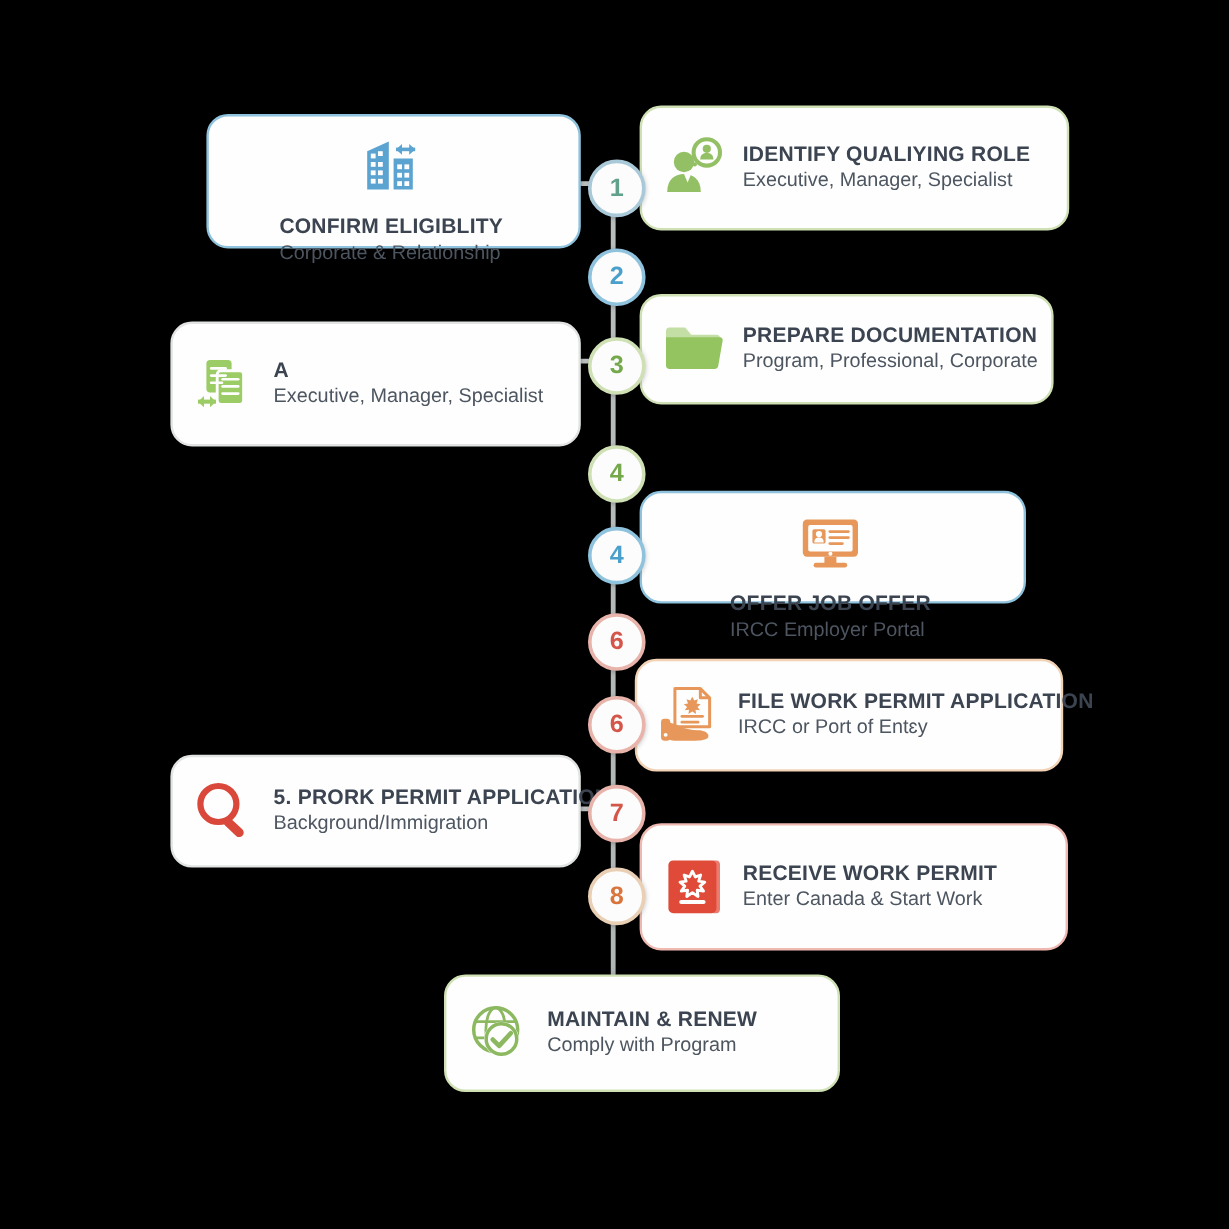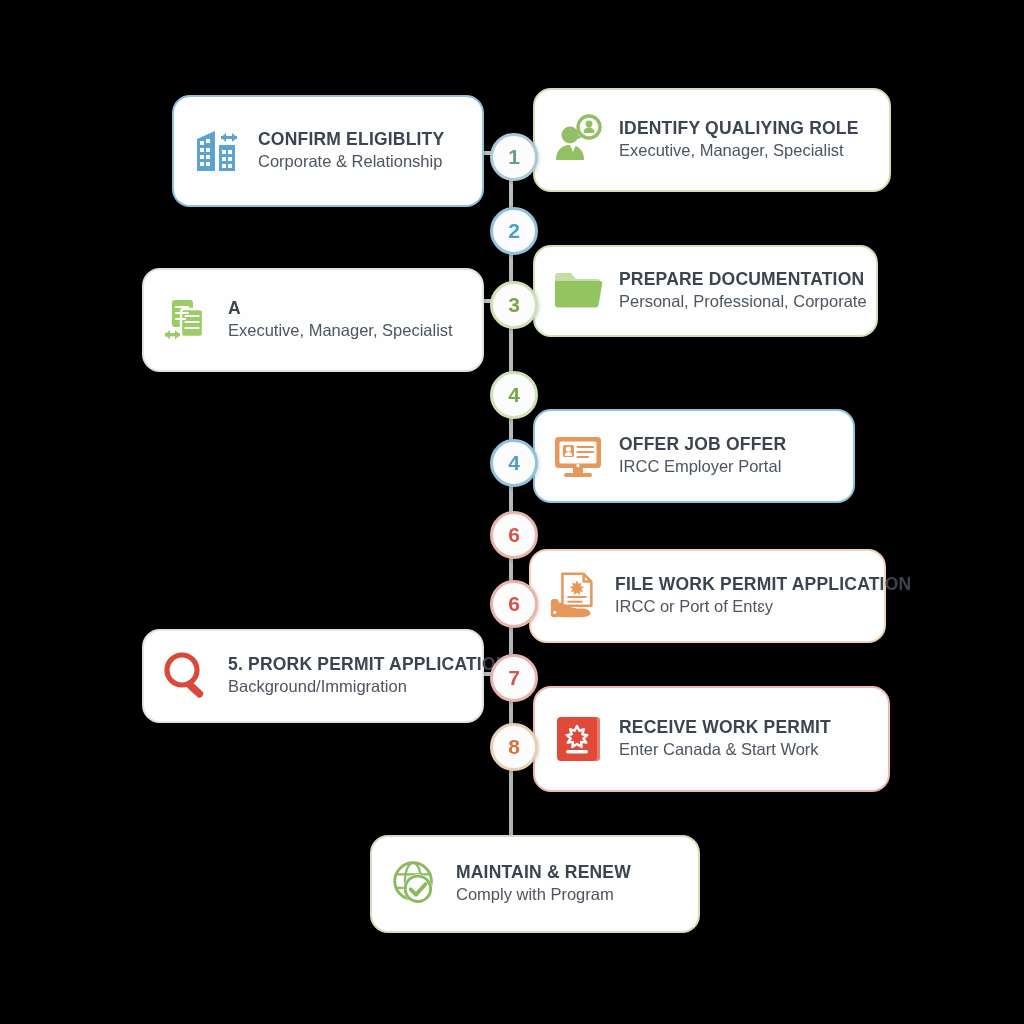--- a/index.html
+++ b/index.html
@@ -44,21 +44,21 @@
     font-weight:bold;font-size:17.5px;color:#3b4450;letter-spacing:.2px;
     line-height:1.12;white-space:nowrap;
   }
   .card .sub{
     font-size:16.5px;color:#4d5560;line-height:1.2;margin-top:3px;white-space:nowrap;
   }
   .ico{width:54px;height:54px;flex:0 0 54px;display:flex;align-items:center;justify-content:center;}
   .ico svg{display:block;}
 
   
-  .b-blue  {border:2px solid #8fc2dd;}
+  .b-blue  {border:2px solid #8fc2dd;flex-direction:column;}
   .b-green {border:2px solid #cfe0b4;}
   .b-grey  {border:2px solid #e2e4e4;}
   .b-orange{border:2px solid #f2d3b6;}
   .b-red   {border:2px solid #efb9b2;}
 
   .n-blue  {border:3px solid #8fc2dd;color:#4b9fcb;}
   .n-teal  {border:3px solid #a9c9d8;color:#61a08c;}
   .n-green {border:3px solid #cfe0b4;color:#74a84a;}
   .n-red   {border:3px solid #e8b3aa;color:#d4564a;}
   .n-orange{border:3px solid #e9cfb4;color:#d9743c;}
@@ -187,21 +187,21 @@
       </div>
       <div class="card b-green" style="left: 533px; top: 245px; width: 345px; height: 92px; justify-content: center;">
         <div class="ico">
       <svg width="54" height="54" viewBox="0 0 54 54" fill="none">
         <path d="M4 12 C4 10 5 9 7 9 H20 L25 15 H46 C48 15 49 16 49 18 V21 H4 Z" fill="#93c45f" opacity=".55"></path>
         <path d="M4 17 H49 C50.5 17 51.5 18.4 51.2 19.8 L47.5 41 C47.2 42.7 46 43.5 44.5 43.5 H7 C5.2 43.5 4 42.2 4 40.5 Z" fill="#93c45f"></path>
       </svg>
         </div>
         <div class="txt">
           <div class="ttl">PREPARE DOCUMENTATION</div>
-          <div class="sub">Personal, Professional, Corporate</div>
+          <div class="sub">Program, Professional, Corporate</div>
         </div>
       </div>
       <div class="card b-blue" style="left: 533px; top: 409px; width: 322px; height: 94px;">
         <div class="ico">
       <svg width="54" height="54" viewBox="0 0 54 54" fill="none">
         <rect x="4" y="8" width="46" height="31" rx="3.5" fill="#e8975a"></rect>
         <rect x="8.5" y="12.5" width="37" height="22" rx="1.6" fill="#fdfefd"></rect>
         <rect x="12" y="16" width="11" height="12" rx="1.6" fill="#e8975a"></rect>
         <circle cx="17.5" cy="20" r="2.6" fill="#fdfefd"></circle>
         <path d="M13.6 27 C13.6 24 15.4 23 17.5 23 C19.6 23 21.4 24 21.4 27 Z" fill="#fdfefd"></path>
@@ -260,21 +260,21 @@
         <path d="M43 5 H46 C48 5 49 6.4 49 8.5 V45.5 C49 47.6 48 49 46 49 H43 Z" fill="#e04a38" opacity=".72"></path>
         <path d="M26 14 l2.4 4.8 4.5-1.6 -1.7 5.1 5.1 .8 -4 3.4 3 4.1 -5.3-.7 .7 5.2 -4.7-3.2 -4.7 3.2 .7-5.2 -5.3 .7 3-4.1 -4-3.4 5.1-.8 -1.7-5.1 4.5 1.6 Z" fill="none" stroke="#fdfefd" stroke-width="2.4" stroke-linejoin="round"></path>
         <rect x="15" y="38" width="22" height="3.4" rx="1.7" fill="#fdfefd"></rect>
       </svg>
         </div>
         <div class="txt">
           <div class="ttl">RECEIVE WORK PERMIT</div>
           <div class="sub">Enter Canada &amp; Start Work</div>
         </div>
       </div>
-      <div class="card b-green" style="left: 370px; top: 835px; width: 330px; height: 98px;">
+      <div class="card b-green" style="left: 370px; top: 812px; width: 330px; height: 98px;">
         <div class="ico">
       <svg width="56" height="56" viewBox="0 0 56 56" fill="none">
         <circle cx="26" cy="25" r="19" fill="none" stroke="#8cb860" stroke-width="3"></circle>
         <ellipse cx="26" cy="25" rx="8.5" ry="19" fill="none" stroke="#8cb860" stroke-width="2.4"></ellipse>
         <path d="M8 18 H44" stroke="#8cb860" stroke-width="2.4"></path>
         <path d="M8 32 H44" stroke="#8cb860" stroke-width="2.4"></path>
         <circle cx="31" cy="33" r="15" fill="#fdfefd"></circle>
         <circle cx="31" cy="33" r="13.2" fill="none" stroke="#8cb860" stroke-width="3"></circle>
         <path d="M23.5 33.5 l5.5 5.5 10-11" fill="none" stroke="#8cb860" stroke-width="4" stroke-linecap="round" stroke-linejoin="round"></path>
       </svg>

